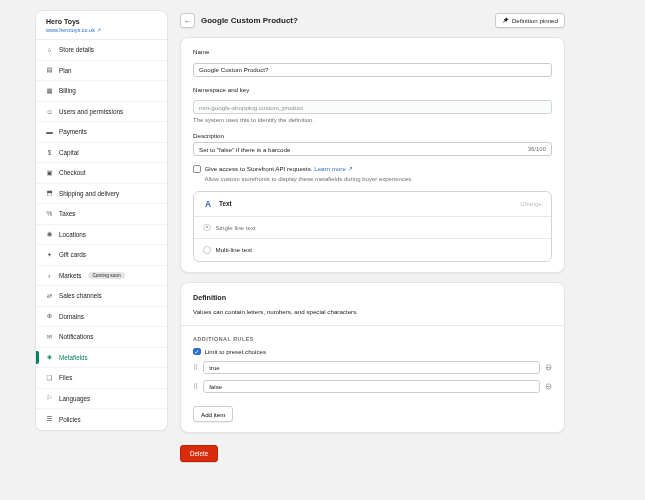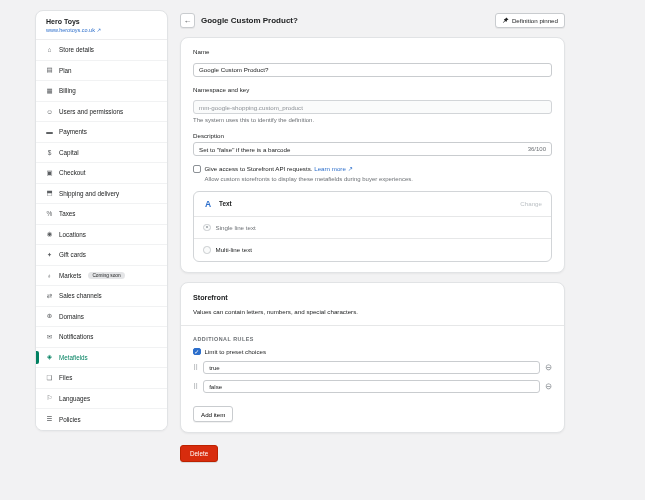--- a/index.html
+++ b/index.html
@@ -283,21 +283,21 @@
         <div class="type-option">
           <span class="radio"></span>
           <span>Multi-line text</span>
         </div>
       </div>
 
     </section>
 
     
     <section class="card">
-      <h2 class="card-title">Storefront</h2>
+      <h2 class="card-title">Definition</h2>
       <p class="card-sub">Values can contain letters, numbers, and special characters.</p>
       <hr class="divider">
       <div class="section-label">ADDITIONAL RULES</div>
       <div class="checkbox-row">
         <span class="checkbox checked">✓</span>
         <span>Limit to preset choices</span>
       </div>
       <div id="choice-rows">
           <div class="choice-row">
         <span class="drag-handle">⠿</span>

